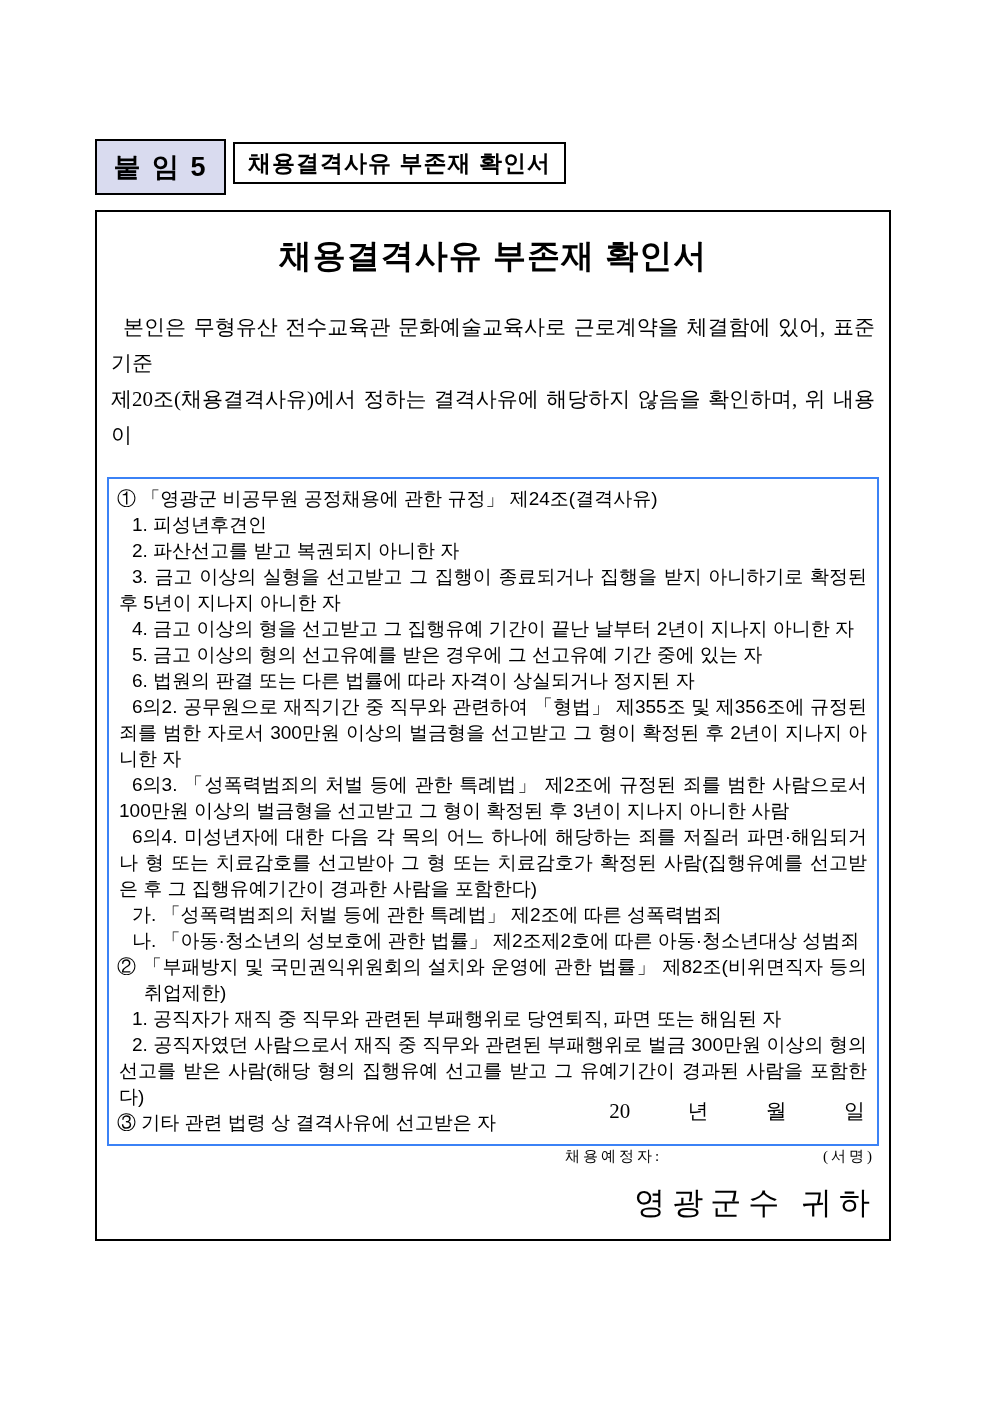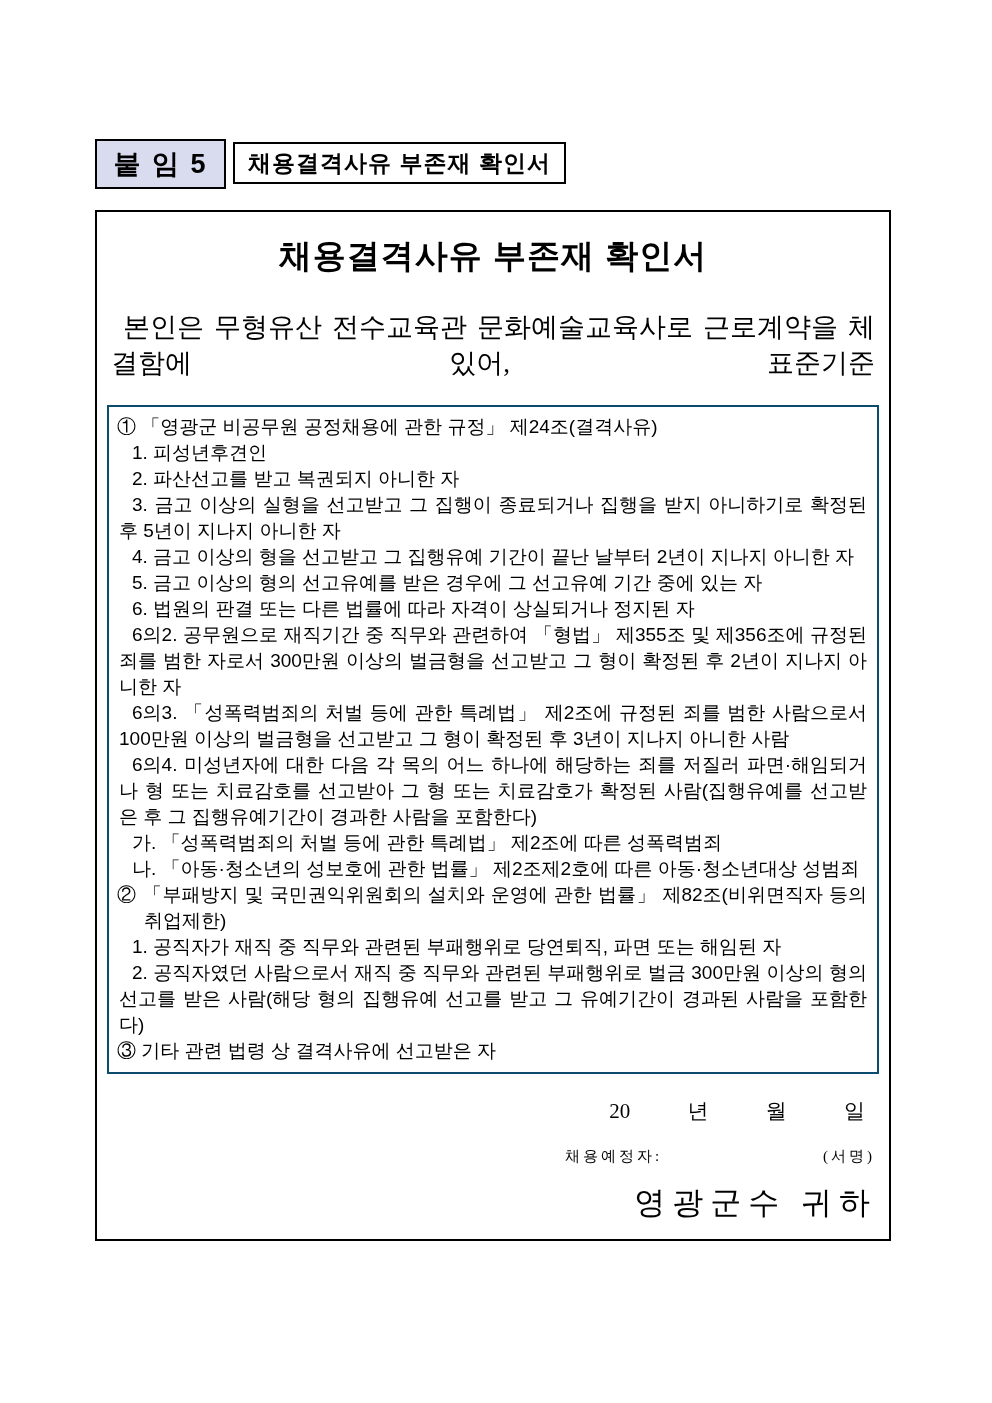--- a/index.html
+++ b/index.html
@@ -9,21 +9,21 @@
     height: 1403px;
     position: relative;
     font-family: "Liberation Sans", sans-serif;
     color: #000000;
   }
 
   
   .badge {
     position: absolute;
     left: 95px; top: 139px;
-    width: 131px; height: 50px;
+    width: 131px; height: 56px;
     background: #d9dbef;
     border: 2px solid #000;
     display: flex; align-items: center; justify-content: center;
     font-size: 27px; font-weight: bold; letter-spacing: 2px;
   }
   .header-box {
     position: absolute;
     left: 233px; top: 142px;
     width: 333px; height: 42px;
     background: #ffffff;
@@ -45,34 +45,34 @@
     text-align: center;
     font-size: 33px;
     font-weight: bold;
     letter-spacing: 1px;
   }
 
   
   .intro {
     margin: 30px 14px 0 14px;
     font-family: "Liberation Serif", serif;
-    font-size: 27px;
+    font-size: 21px;
     line-height: 36px;
   }
   .intro-line {
     text-align: justify;
     text-align-last: justify;
   }
   .intro-line.first { text-indent: 12px; }
   .underlined { text-decoration: underline; text-underline-offset: 4px; }
 
   
   .law-box {
     margin: 24px 10px 0 10px;
-    border: 2px solid #0c4a6e;
+    border: 2px solid #3b82f6;
     padding: 7px 10px 8px 8px;
     font-size: 19px;
     line-height: 26px;
   }
   .list-item { text-align: justify; }
   .list-item.section { padding-left: 27px; text-indent: -27px; }
   .list-item.sub { padding-left: 2px; text-indent: 13px; }
 
   
   .date-row {
@@ -108,20 +108,21 @@
 <div class="header-box">
   <span>채용결격사유 부존재 확인서</span>
 </div>
 
 <div class="doc">
 
   <div class="doc-title">채용결격사유 부존재 확인서</div>
 
   <div class="intro">
     <div class="intro-line first">본인은 무형유산 전수교육관 문화예술교육사로 근로계약을 체결함에 있어, 표준기준</div>
+    <div class="intro-line">제20조(채용결격사유)에서 정하는 결격사유에 해당하지 않음을 확인하며, 위 내용이</div>
   </div>
 
   <div class="law-box">
       <div class="list-item section">① 「영광군 비공무원 공정채용에 관한 규정」 제24조(결격사유)</div>
       <div class="list-item sub">1. 피성년후견인</div>
       <div class="list-item sub">2. 파산선고를 받고 복권되지 아니한 자</div>
       <div class="list-item sub">3. 금고 이상의 실형을 선고받고 그 집행이 종료되거나 집행을 받지 아니하기로 확정된 후 5년이 지나지 아니한 자</div>
       <div class="list-item sub">4. 금고 이상의 형을 선고받고 그 집행유예 기간이 끝난 날부터 2년이 지나지 아니한 자</div>
       <div class="list-item sub">5. 금고 이상의 형의 선고유예를 받은 경우에 그 선고유예 기간 중에 있는 자</div>
       <div class="list-item sub">6. 법원의 판결 또는 다른 법률에 따라 자격이 상실되거나 정지된 자</div>

